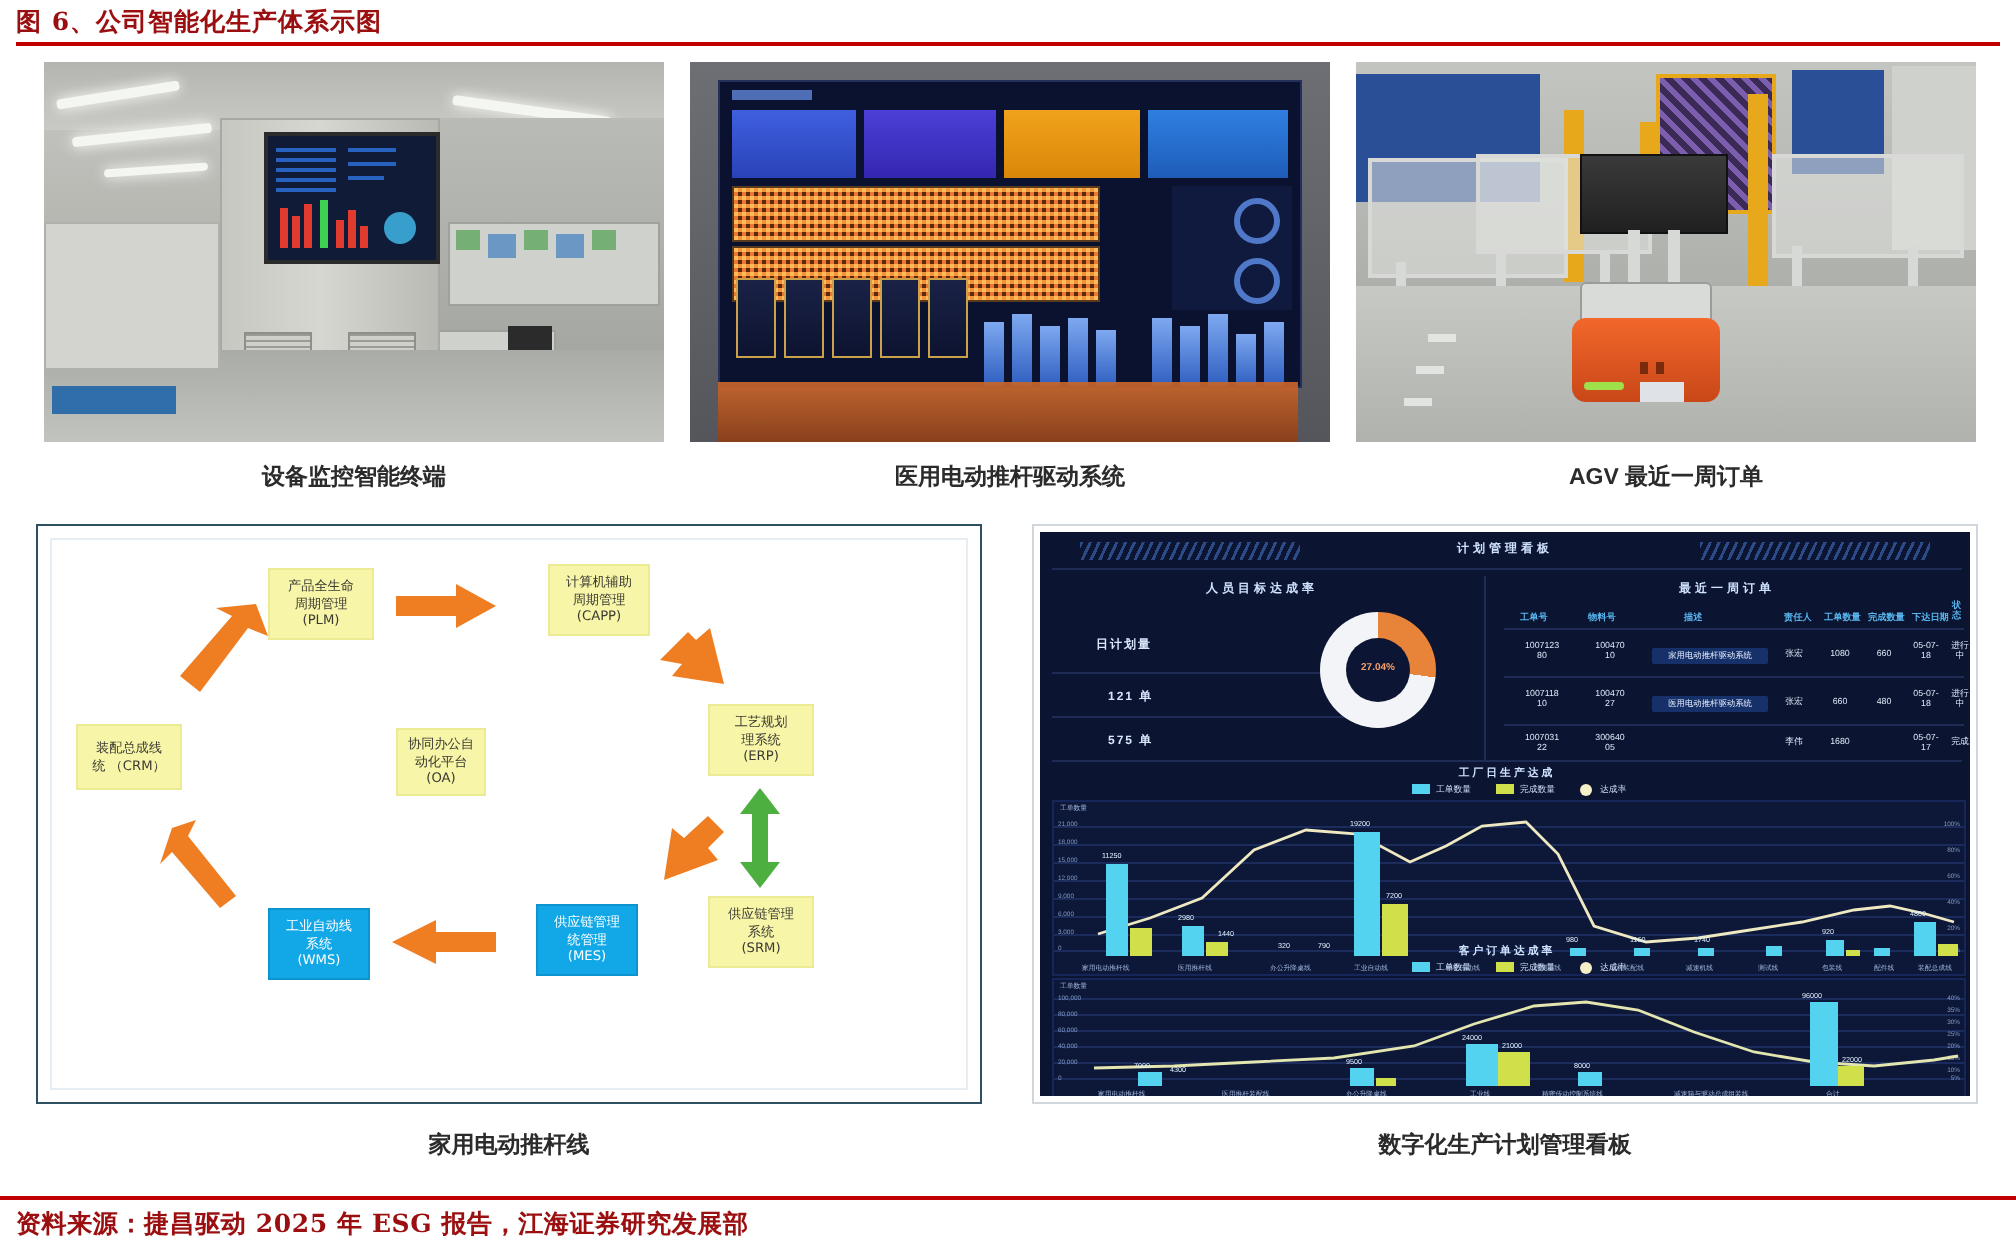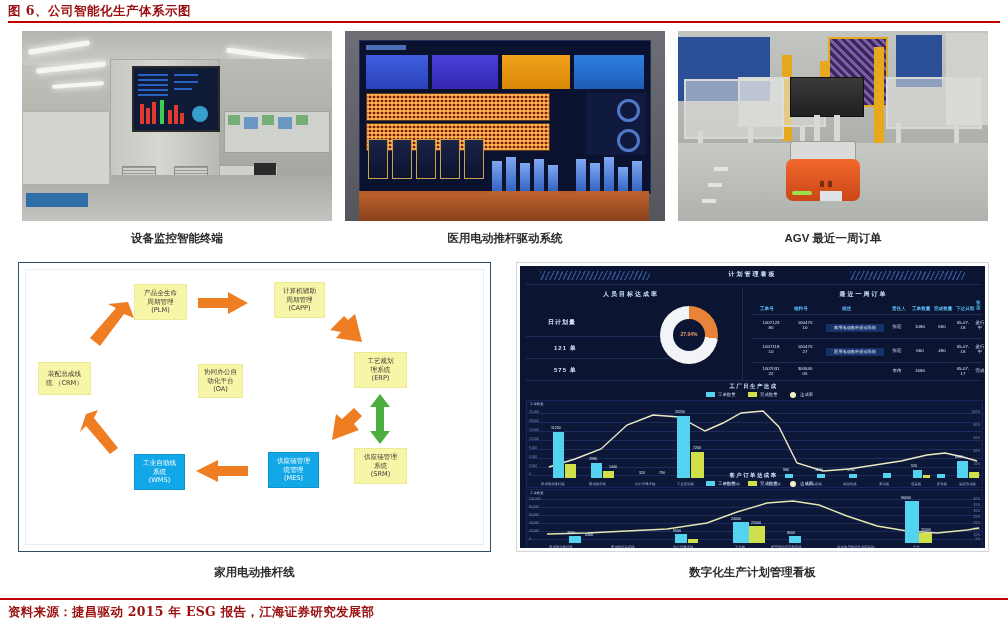--- a/index.html
+++ b/index.html
@@ -553,13 +553,13 @@
       <div class="clabel" style="left:244px;bottom:1px;">精密传动控制系统线</div>
       <div class="clabel" style="left:310px;bottom:1px;">减速箱与驱动总成组装线</div>
       <div class="clabel" style="left:386px;bottom:1px;">合计</div>
     </div>
 
   </div>
 </div>
 <div class="cap" style="left:516px;top:565px;width:473px;">数字化生产计划管理看板</div>
 
 <div id="footer-rule"></div>
-<div id="figure-source">资料来源：捷昌驱动 2015 年 ESG 报告，江海证券研究发展部</div>
+<div id="figure-source">资料来源：捷昌驱动 2025 年 ESG 报告，江海证券研究发展部</div>
 
 </body></html>

